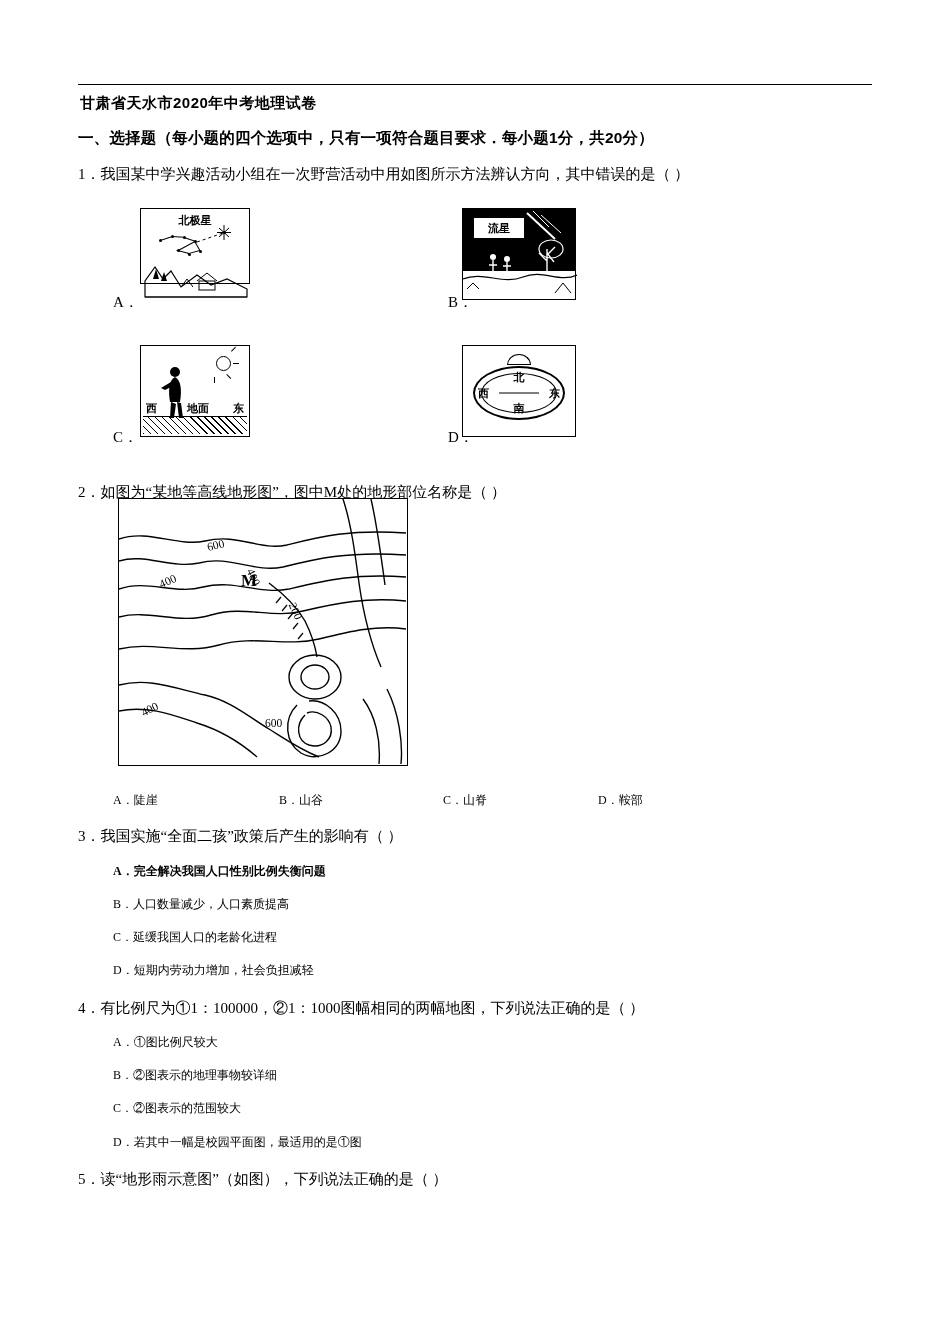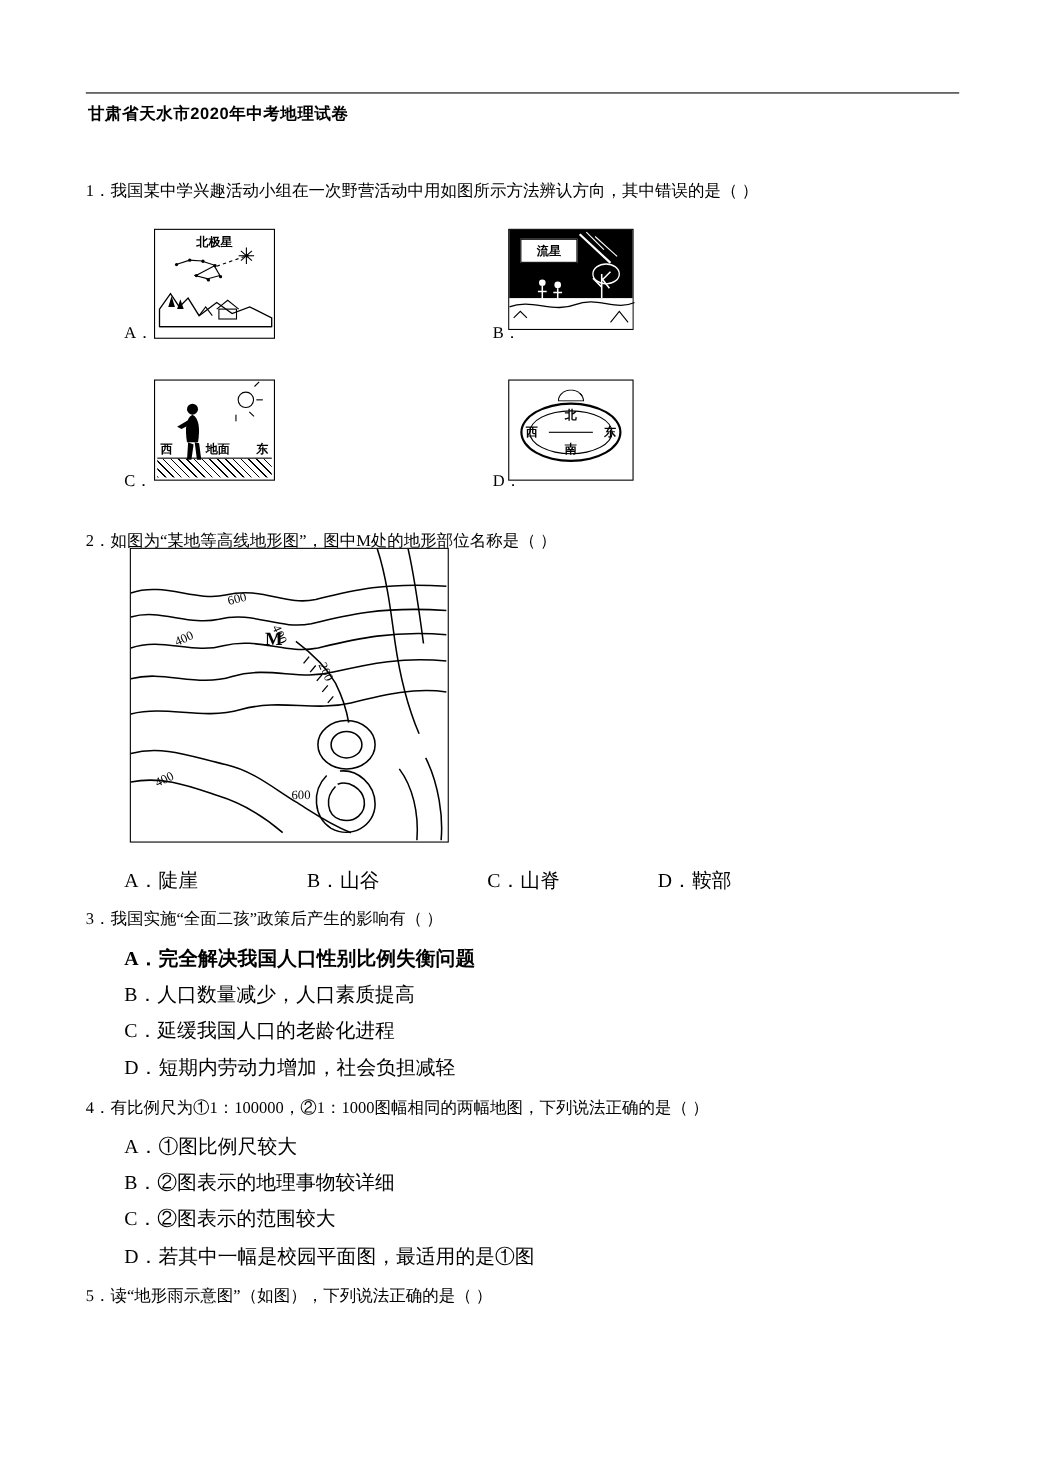--- a/index.html
+++ b/index.html
@@ -48,21 +48,21 @@
     letter-spacing: 0.2px;
   }
   .q {
     position: absolute;
     font-size: 15px;
     line-height: 22px;
     white-space: nowrap;
   }
   .opt {
     position: absolute;
-    font-size: 18px;
+    font-size: 12px;
     line-height: 22px;
     white-space: nowrap;
   }
   .figbox {
     position: absolute;
     border: 1.6px solid #000;
     background: #fff;
     box-sizing: border-box;
   }
   .lbl {
@@ -225,26 +225,27 @@
 </style>
 </head>
 <body>
 
 <div class="page">
 
   <div class="rule"></div>
 
   <div class="doc-title">甘肃省天水市2020年中考地理试卷</div>
 
+  <div class="section-head">一、选择题（每小题的四个选项中，只有一项符合题目要求．每小题1分，共20分）</div>
 
   <div class="q" style="left:78px; top:163px;">
     <span>1．</span><span>我国某中学兴趣活动小组在一次野营活动中用如图所示方法辨认方向，其中错误的是（        ）</span>
   </div>
 
-  <div class="figbox" id="figA" style="left:140px; top:208px; width:110px; height:100px;">
+  <div class="figbox" id="figA" style="left:140px; top:208px; width:110px; height:76px;">
     <div class="title">北极星</div>
 
     <div class="star" style="left:18px; top:30px;"></div>
     <div class="star" style="left:30px; top:26px;"></div>
     <div class="star" style="left:42px; top:27px;"></div>
     <div class="star" style="left:53px; top:31px;"></div>
     <div class="star" style="left:58px; top:41px;"></div>
     <div class="star" style="left:47px; top:44px;"></div>
     <div class="star" style="left:36px; top:40px;"></div>
     <div class="star" style="left:82px; top:22px;"></div>

